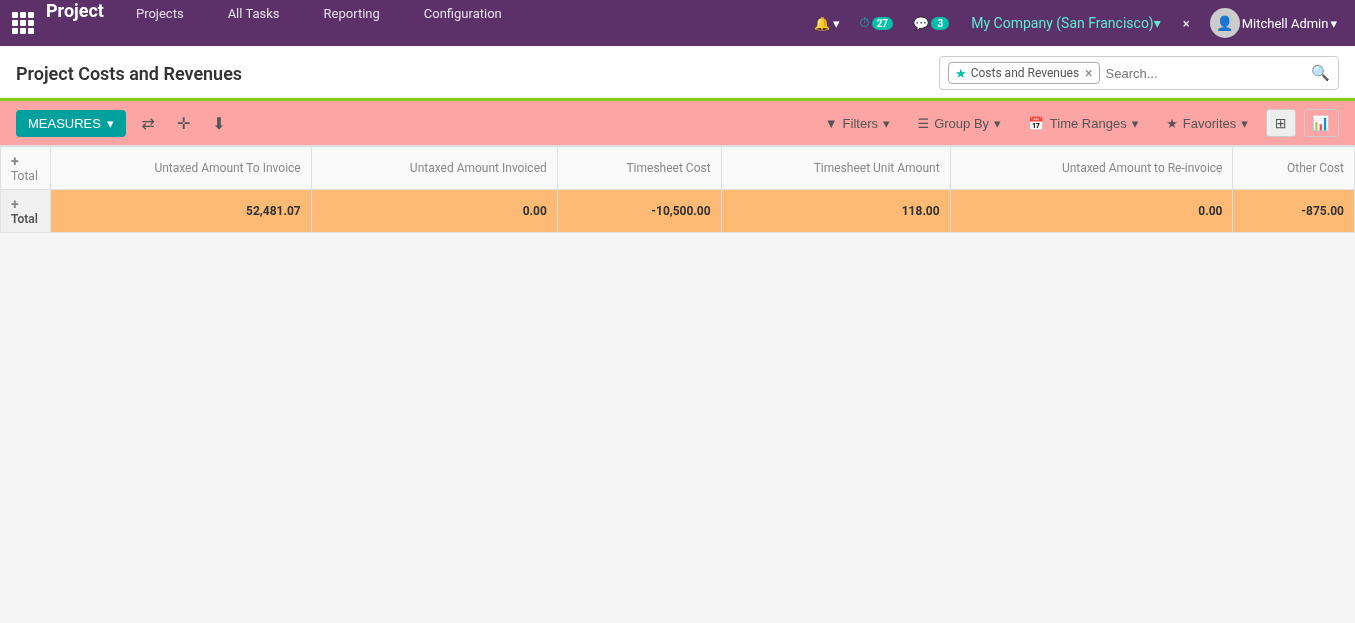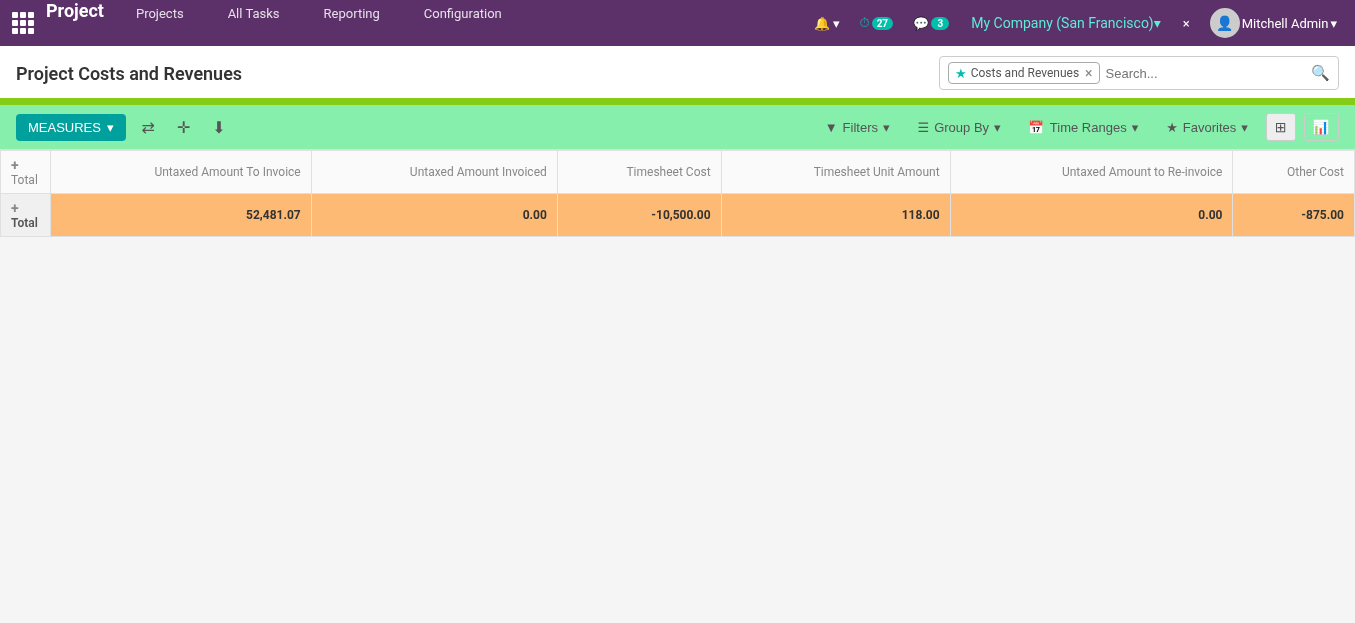--- a/index.html
+++ b/index.html
@@ -94,21 +94,21 @@
       align-items: center;
       justify-content: center;
       font-size: 14px;
       cursor: pointer;
     }
 
     
     .subheader {
       background: white;
       padding: 10px 16px 0 16px;
-      border-bottom: 7px solid #84cc16;
+      border-bottom: 3px solid #84cc16;
     }
     .subheader-top {
       display: flex;
       align-items: center;
       justify-content: space-between;
       margin-bottom: 8px;
     }
     .page-title {
       font-size: 18px;
       font-weight: 600;
@@ -147,21 +147,21 @@
       color: #555;
       background: transparent;
     }
     .search-icon { color: #888; font-size: 15px; cursor: pointer; }
 
     
     .toolbar {
       display: flex;
       align-items: center;
       justify-content: space-between;
-      background: #86efac;
+      background: #fca5a5;
       padding: 8px 16px;
       border-bottom: 1px solid #ddd;
     }
     .toolbar-left { display: flex; align-items: center; gap: 10px; }
     .toolbar-right { display: flex; align-items: center; gap: 8px; }
     .measures-btn {
       background: #00a09d;
       color: white;
       border: none;
       padding: 6px 12px;

